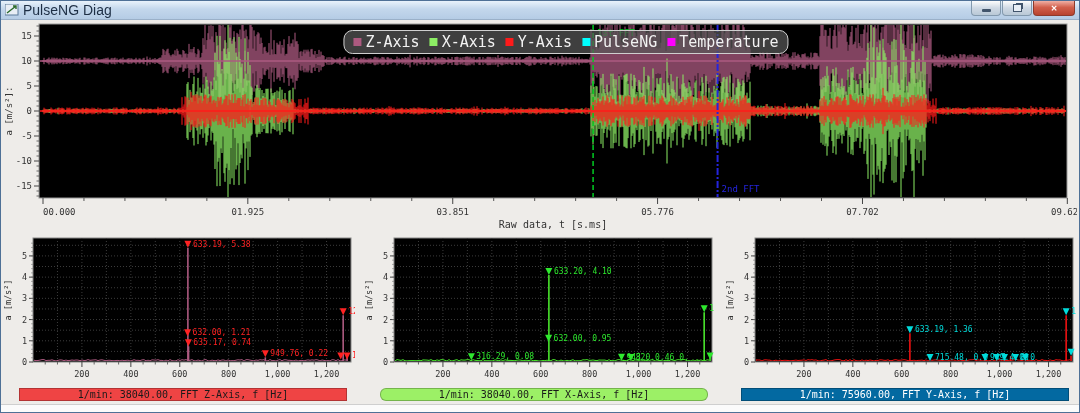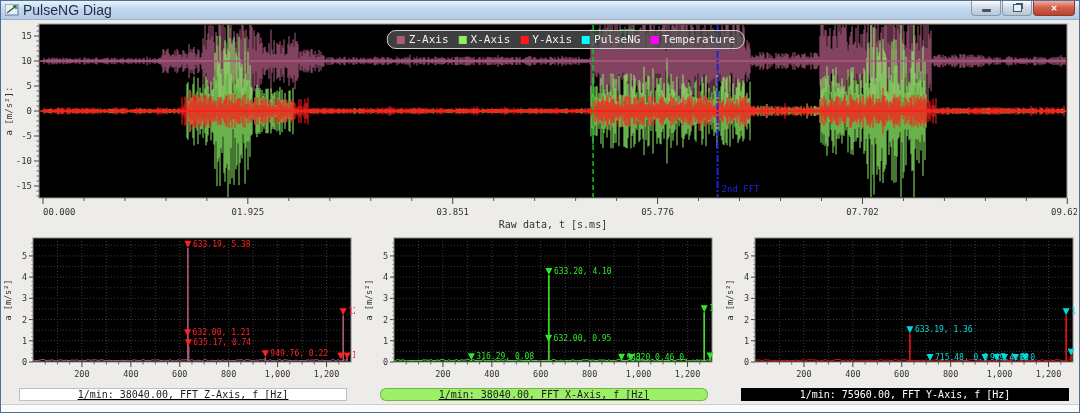--- a/index.html
+++ b/index.html
@@ -8,23 +8,23 @@
   .app-icon{width:14px;height:12px;display:inline-block;margin-right:4px;}
   .title{font-size:14px;color:#1e2f45;flex:1;white-space:nowrap;}
   .winbtns{display:flex;align-items:flex-start;height:100%;}
   .wbtn{width:28px;height:14px;margin-left:1px;border:1px solid #8399ad;border-top:none;border-radius:0 0 4px 4px;background:linear-gradient(#fdfdfd,#cfd9e4 50%,#b9c8d6);display:flex;align-items:center;justify-content:center;font-size:8px;color:#3a4a5a;cursor:pointer;}
   .wbtn.close{width:40px;background:linear-gradient(#f0b0a4,#d2604c 45%,#b8432f);color:#fff;border-color:#8e3a2b;font-weight:bold;}
   .glyph-min{width:9px;height:3px;background:#41546b;border-radius:1px;margin-top:4px;}
   .glyph-restore{width:7px;height:6px;border:1px solid #41546b;background:#e8eef5;box-shadow:2px -2px 0 -1px #41546b;}
   .content{position:relative;}
   .raw-wrap{position:relative;margin-top:2px;}
   .legend{position:absolute;top:8px;left:50%;transform:translateX(-50%);margin-left:26px;display:flex;align-items:center;gap:10px;background:rgba(88,88,88,0.72);border:1px solid #cfcfcf;border-radius:9px;padding:2px 9px;pointer-events:none;}
-  .legend .item{display:flex;align-items:center;gap:4px;font-family:"DejaVu Sans Mono",monospace;font-size:11px;color:#f2f2f2;white-space:nowrap;}
+  .legend .item{display:flex;align-items:center;gap:4px;font-family:"DejaVu Sans Mono",monospace;font-size:15px;color:#f2f2f2;white-space:nowrap;}
   .legend .chip{width:8px;height:8px;display:inline-block;}
-  .fft-row{display:flex;justify-content:space-between;padding:0 2px;margin-top:4px;text-decoration:underline;}
+  .fft-row{display:flex;justify-content:space-between;padding:0 2px;margin-top:4px;}
   .fft-panel{width:352px;}
   .fft-footer{margin:2px 0 0 16px;width:328px;height:13px;display:flex;align-items:center;justify-content:center;font-family:"DejaVu Sans Mono",monospace;font-size:10px;border:1px solid rgba(0,0,0,0.25);box-sizing:border-box;white-space:nowrap;overflow:hidden;}
   .bottom-strip{height:8px;background:#fbfbfb;border-top:1px solid #cfcfcf;margin-top:3px;}
   svg{display:block;}
   svg text{font-family:"DejaVu Sans Mono",monospace;}
 </style>
 </head>
 <body>
 
 <div class="window">
@@ -297,21 +297,21 @@
               <line x1="28" x2="30" y1="34.64347826086953" y2="34.64347826086953" stroke="#777" stroke-width="0.6"></line>
               <line x1="28" x2="30" y1="30.399999999999977" y2="30.399999999999977" stroke="#777" stroke-width="0.6"></line>
               <line x1="28" x2="30" y1="26.156521739130397" y2="26.156521739130397" stroke="#777" stroke-width="0.6"></line>
               <line x1="28" x2="30" y1="21.913043478260832" y2="21.913043478260832" stroke="#777" stroke-width="0.6"></line>
               <line x1="28" x2="30" y1="17.669565217391266" y2="17.669565217391266" stroke="#777" stroke-width="0.6"></line>
               <line x1="28" x2="30" y1="13.426086956521686" y2="13.426086956521686" stroke="#777" stroke-width="0.6"></line>
               <line x1="28" x2="30" y1="9.182608695652121" y2="9.182608695652121" stroke="#777" stroke-width="0.6"></line>
             </g>
             <text transform="translate(8,66) rotate(-90)" text-anchor="middle" fill="#333" font-size="8.5">a [m/s²]</text>
           </svg>
-        <div class="fft-footer" id="foot1" style="background: #ffffff; color: rgb(26, 26, 26);">1/min: 38040.00, FFT Z-Axis, f [Hz]</div>
+        <div class="fft-footer" id="foot1" style="background: #ef4444; color: rgb(26, 26, 26);">1/min: 38040.00, FFT Z-Axis, f [Hz]</div>
       </div>
       <div class="fft-panel">
         <svg id="fft2" width="352" height="152">
             <rect x="30" y="4" width="318" height="124" fill="#000000" stroke="#888" stroke-width="1"></rect>
             <g>
               <line x1="54.46153846153846" x2="54.46153846153846" y1="4" y2="128" stroke="#3c3c3c" stroke-dasharray="1,2"></line>
               <line x1="78.92307692307692" x2="78.92307692307692" y1="4" y2="128" stroke="#3c3c3c" stroke-dasharray="1,2"></line>
               <line x1="103.38461538461539" x2="103.38461538461539" y1="4" y2="128" stroke="#3c3c3c" stroke-dasharray="1,2"></line>
               <line x1="127.84615384615384" x2="127.84615384615384" y1="4" y2="128" stroke="#3c3c3c" stroke-dasharray="1,2"></line>
               <line x1="152.30769230769232" x2="152.30769230769232" y1="4" y2="128" stroke="#3c3c3c" stroke-dasharray="1,2"></line>
@@ -571,19 +571,19 @@
               <line x1="28" x2="30" y1="34.64347826086953" y2="34.64347826086953" stroke="#777" stroke-width="0.6"></line>
               <line x1="28" x2="30" y1="30.399999999999977" y2="30.399999999999977" stroke="#777" stroke-width="0.6"></line>
               <line x1="28" x2="30" y1="26.156521739130397" y2="26.156521739130397" stroke="#777" stroke-width="0.6"></line>
               <line x1="28" x2="30" y1="21.913043478260832" y2="21.913043478260832" stroke="#777" stroke-width="0.6"></line>
               <line x1="28" x2="30" y1="17.669565217391266" y2="17.669565217391266" stroke="#777" stroke-width="0.6"></line>
               <line x1="28" x2="30" y1="13.426086956521686" y2="13.426086956521686" stroke="#777" stroke-width="0.6"></line>
               <line x1="28" x2="30" y1="9.182608695652121" y2="9.182608695652121" stroke="#777" stroke-width="0.6"></line>
             </g>
             <text transform="translate(8,66) rotate(-90)" text-anchor="middle" fill="#333" font-size="8.5">a [m/s²]</text>
           </svg>
-        <div class="fft-footer" id="foot3" style="background: #000000; color: rgb(255, 255, 255);">1/min: 75960.00, FFT Y-Axis, f [Hz]</div>
+        <div class="fft-footer" id="foot3" style="background: #0369a1; color: rgb(255, 255, 255);">1/min: 75960.00, FFT Y-Axis, f [Hz]</div>
       </div>
     </div>
 
     <div class="bottom-strip"></div>
   </div>
 </div>
 
 </body></html>

